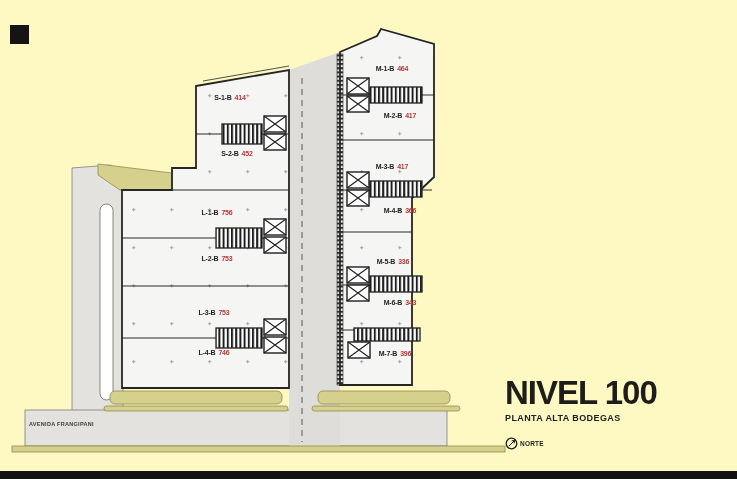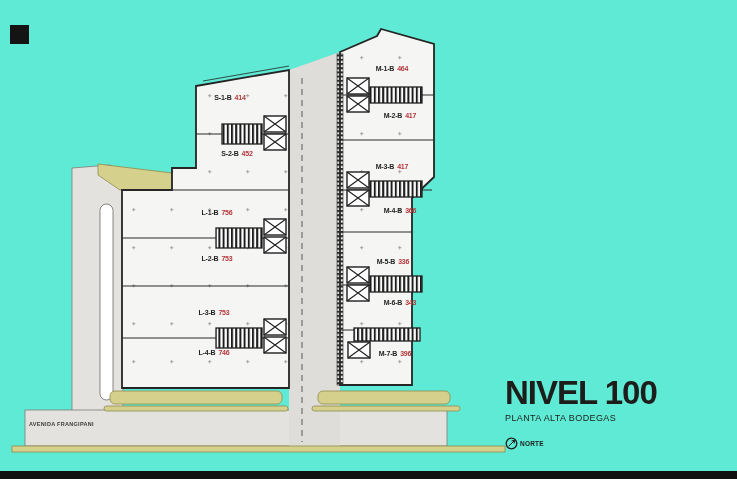--- a/index.html
+++ b/index.html
@@ -2,36 +2,36 @@
 <html style="--road: #e3e2de; --olive: #d5d18d; --olive-edge: #8f8c4a; --bfill: #f5f5f3; --ink: #232323; --red: #b5383c; --bar: #111111;"><head>
 <meta charset="utf-8">
 <style>
   :root{
     --road:#e3e2de; --olive:#d5d18d; --olive-edge:#8f8c4a;
     --bfill:#f5f5f3; --ink:#232323; --red:#b5383c; --bar:#111111;
   }
   html,body{margin:0;padding:0;background:#fff;}
   .canvas{
     position:relative; width:737px; height:479px; overflow:hidden;
-    background:#5eead4; font-family:"Liberation Sans", sans-serif;
+    background:#fef9c3; font-family:"Liberation Sans", sans-serif;
   }
   .plan-svg{position:absolute;left:0;top:0;}
   .labels-layer{position:absolute;left:0;top:0;width:737px;height:479px;pointer-events:none;}
   .unit-label{
     position:absolute; transform:translate(-50%,-50%); white-space:nowrap;
     font-weight:bold; font-size:7px; letter-spacing:-0.2px; color:var(--ink);
   }
   .unit-label .u-area{color:var(--red); margin-left:3px;}
   .street-label{
     position:absolute; left:29px; top:421px; font-size:5.5px; font-weight:bold;
     letter-spacing:0.3px; color:#3c3c38;
   }
   .title-block{position:absolute; left:505px; top:376px; color:#1d1d1b;}
   .title-main{font-size:33px; font-weight:bold; letter-spacing:-1px; line-height:1.05;}
-  .title-sub{font-size:9px; font-weight:normal; letter-spacing:0.4px; margin-top:2px;}
+  .title-sub{font-size:9px; font-weight:bold; letter-spacing:0.4px; margin-top:2px;}
   .north-row{display:flex; align-items:center; gap:2px; margin-top:14px;}
   .north-text{font-size:6.5px; font-weight:bold; letter-spacing:0.2px;}
   .corner-marker{position:absolute; left:10px; top:25px; width:19px; height:19px; background:#141414;}
   .footer-bar{position:absolute; left:0; top:471px; width:737px; height:8px; background:var(--bar);}
 </style>
 </head>
 <body>
 
 <div class="canvas">
 

